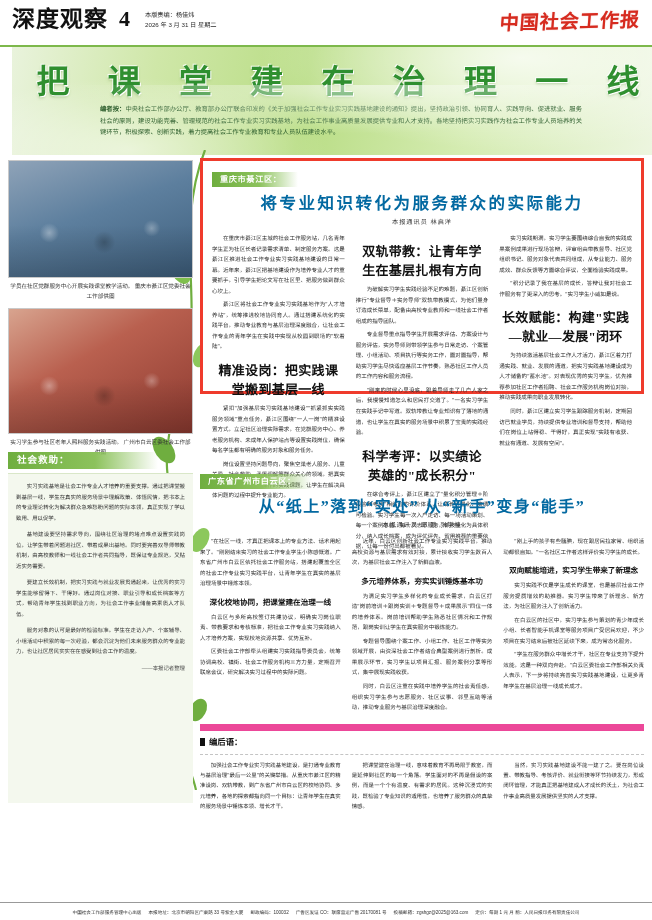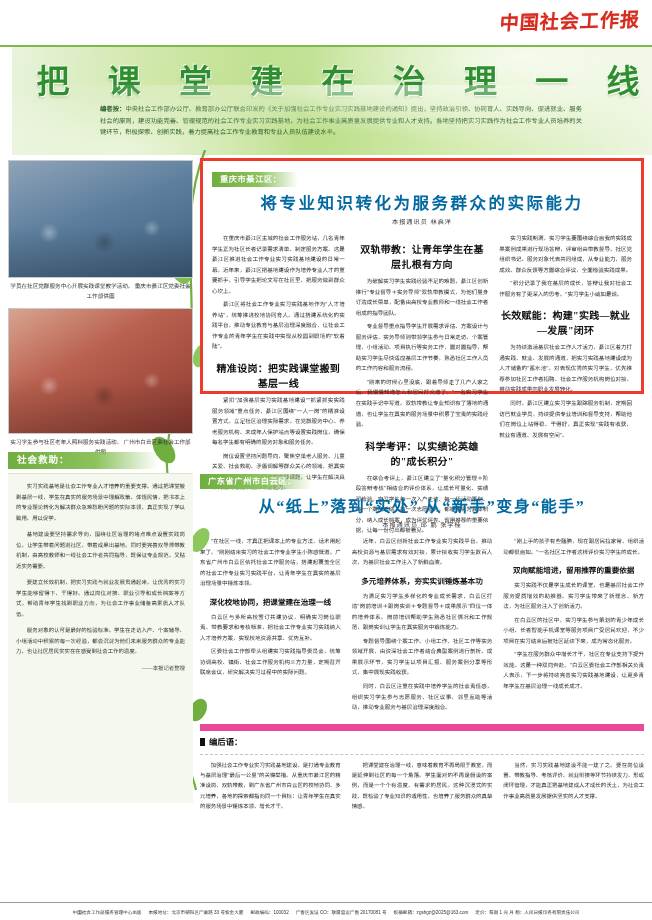--- a/index.html
+++ b/index.html
@@ -125,21 +125,21 @@
     text-align:center; font-size:6.2px; color:#333; letter-spacing:1px;
     margin-top:3px; font-family:"Liberation Serif","DejaVu Serif",serif;
   }
   .cols { display:flex; gap:11px; margin-top:7px; }
   .col { flex:1; }
   .col p {
     font-size:5.5px; line-height:1.92; color:#2a2a2a; text-align:justify;
     text-indent:2em; margin-bottom:3px;
   }
   .subhead {
-    font-size:10px; font-weight:700; color:#111; text-align:center;
+    font-size:13px; font-weight:700; color:#111; text-align:center;
     margin:8px 0 5px; letter-spacing:.3px;
     font-family:"Liberation Serif","DejaVu Serif",serif;
   }
 
   
   .article-1 {
     position:absolute; left:200px; top:158px; width:444px; height:236px;
     border:3px solid #ef3b2c; padding:7px 9px 0 9px; background:#fff;
   }
   .article-1 .headline { font-size:16.5px; letter-spacing:2.5px; margin-top:3px; }
@@ -181,20 +181,30 @@
   .footer span {
     font-size:4.6px; color:#333; white-space:nowrap;
     font-family:"Liberation Sans","DejaVu Sans",sans-serif;
   }
 </style>
 </head>
 <body>
 
 <div class="page">
 
+  <div class="masthead">
+    <div class="mast-left">
+      <div class="mast-title">深度观察</div>
+      <div class="mast-page-no">4</div>
+      <div class="mast-meta">
+        <div>本版责编：杨佳炜</div>
+        <div>2026 年 3 月 31 日    星期二</div>
+      </div>
+    </div>
+  </div>
   <div class="mast-logo">中国社会工作报</div>
   <div class="mast-rule"></div>
 
   <div class="banner">
     <div class="banner-title">把 课 堂 建 在 治 理 一 线</div>
     <div class="editor-note">
       <span class="lead">编者按：</span><span>中央社会工作部办公厅、教育部办公厅联合印发的《关于加强社会工作专业实习实践基地建设的通知》提出，坚持政治引领、协同育人、实践导向、促进就业、服务社会的原则，建设功能完善、管理规范的社会工作专业实习实践基地，为社会工作事业高质量发展提供专业和人才支持。各地坚持把实习实践作为社会工作专业人员培养的关键环节，积极探索、创新实践，着力提高社会工作专业教育和专业人员队伍建设水平。</span>
     </div>
   </div>
 
@@ -279,21 +289,21 @@
       </div>
       <div class="col">
         <p>近年，白云区创新社会工作专业实习实践平台，推动高校资源与基层需求有效对接，累计接收实习学生数百人次，为基层社会工作注入了新鲜血液。</p>
         <div class="mini-head">多元培养体系，夯实实训锤炼基本功</div>
         <p>为满足实习学生多样化的专业成长需求，白云区打造"岗前培训＋跟岗实训＋专题督导＋成果展示"四位一体的培养体系。岗前培训帮助学生熟悉社区情况和工作规范，跟岗实训让学生在真实服务中锻炼能力。</p>
         <p>专题督导围绕个案工作、小组工作、社区工作等实务领域开展，由资深社会工作者结合典型案例进行剖析。成果展示环节，实习学生以项目汇报、服务案例分享等形式，集中展现实践收获。</p>
         <p>同时，白云区注重在实践中培养学生的社会责任感，组织实习学生参与志愿服务、社区议事、邻里互助等活动，推动专业服务与基层治理深度融合。</p>
       </div>
       <div class="col">
         <p>"刚上手的孩子有些腼腆，现在跟居民拉家常、组织活动都很自如。"一名社区工作者这样评价实习学生的成长。</p>
-        <div class="mini-head">双向赋能培进，留用推荐的重要依据</div>
+        <div class="mini-head">双向赋能培进，实习学生带来了新理念</div>
         <p>实习实践不仅是学生成长的课堂，也是基层社会工作服务提质增效的助推器。实习学生带来了新理念、新方法，为社区服务注入了创新活力。</p>
         <p>在白云区的社区中，实习学生参与策划的青少年成长小组、长者智能手机课堂等服务项目广受居民欢迎，不少项目在实习结束后被社区延续下来，成为常态化服务。</p>
         <p>"学生在服务群众中增长才干，社区在专业支持下提升效能，这是一种双向奔赴。"白云区委社会工作部相关负责人表示，下一步将持续完善实习实践基地建设，让更多青年学生在基层治理一线成长成才。</p>
       </div>
     </div>
 
     
     <div class="afterword">
       <div class="afterword-head">编后语：</div>
       <div class="afterword-body">

